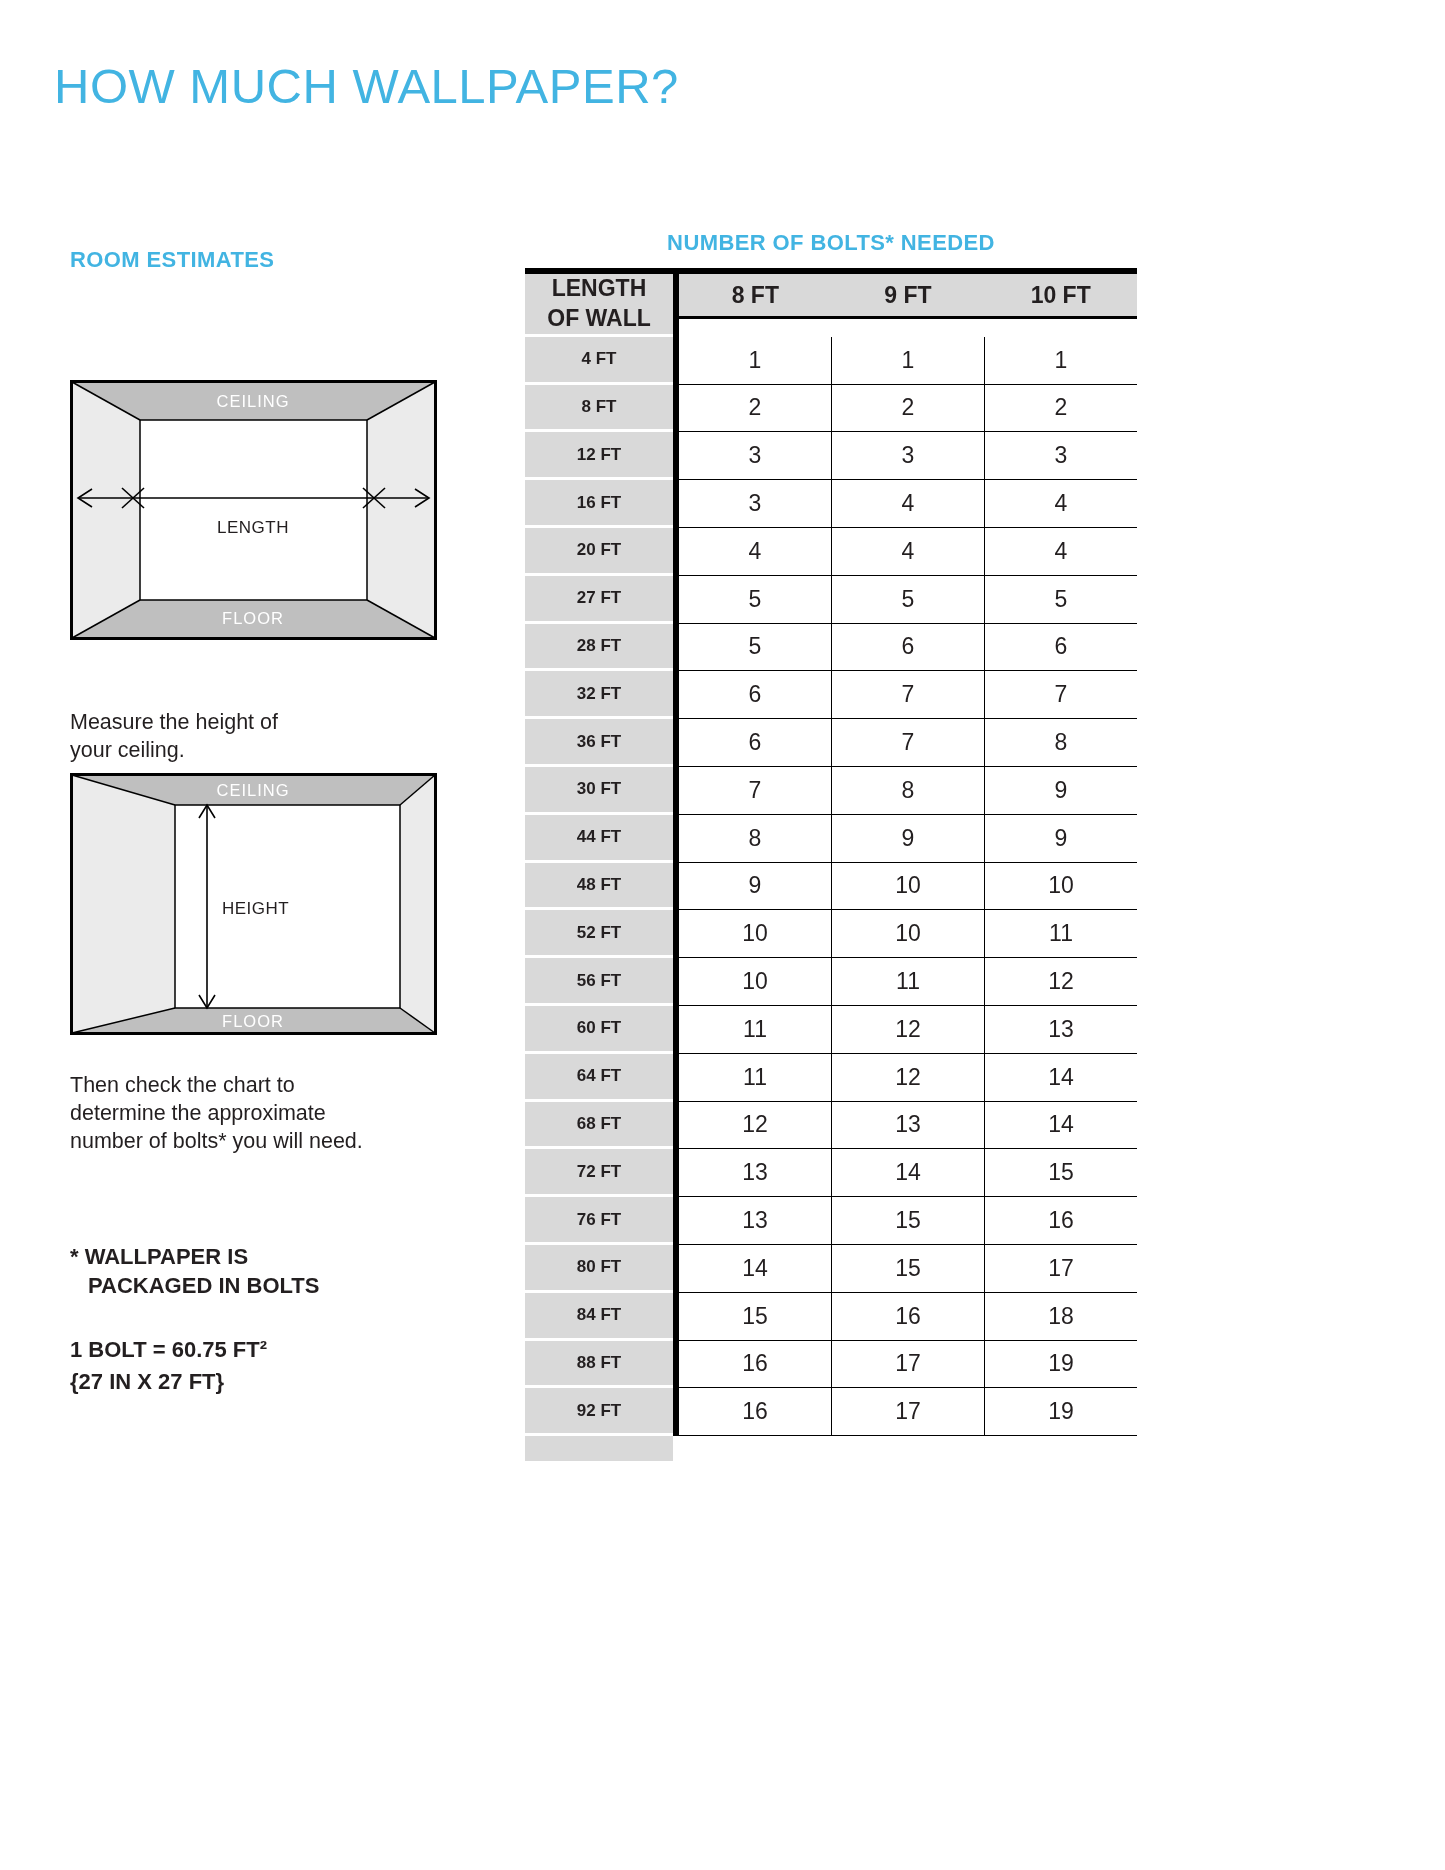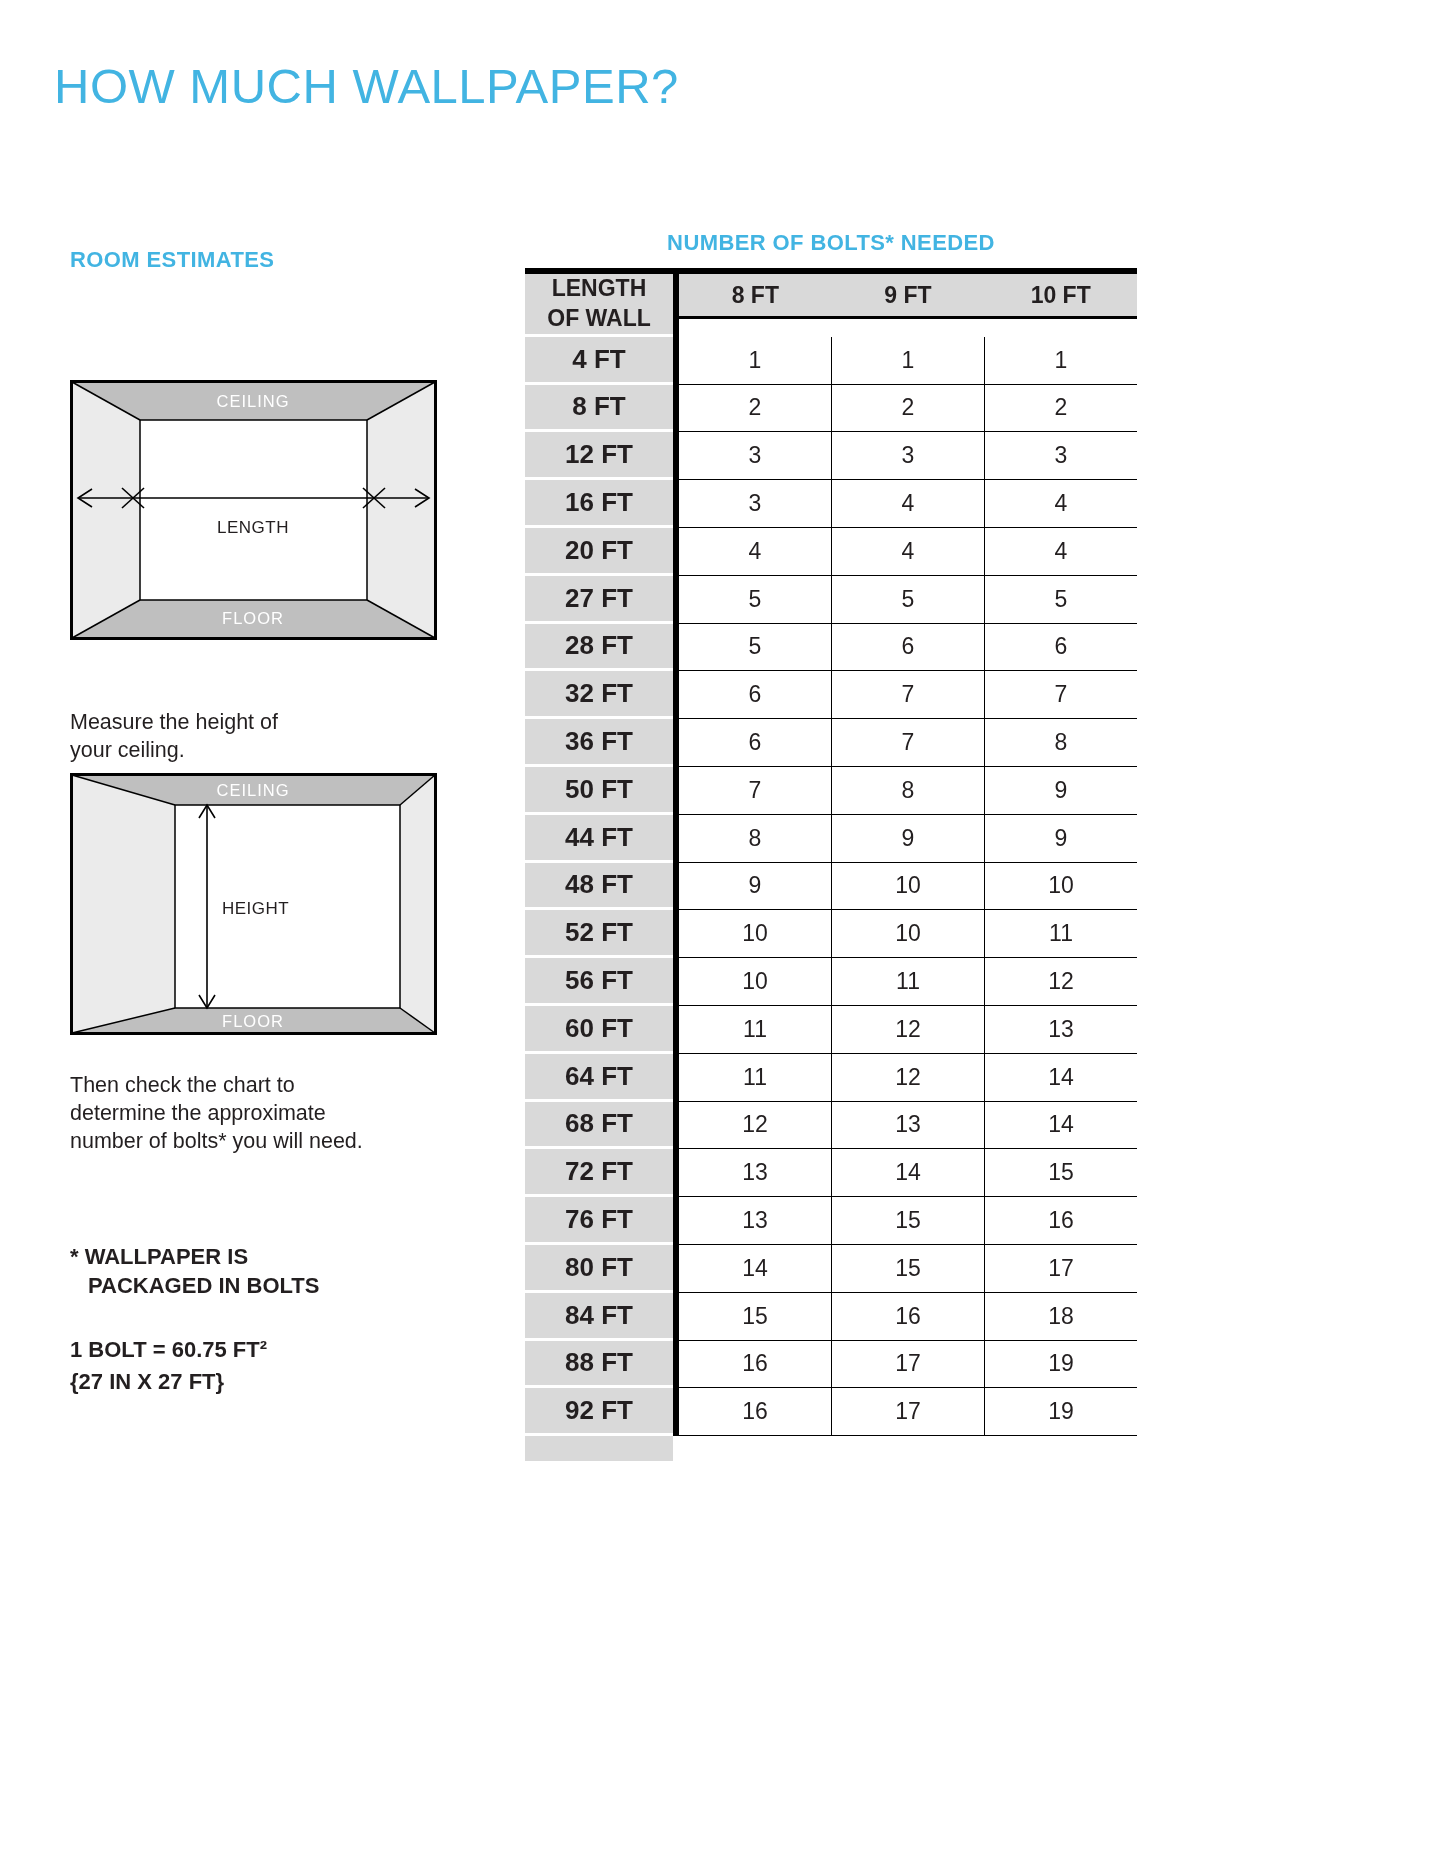--- a/index.html
+++ b/index.html
@@ -58,21 +58,21 @@
   .subhead {
     flex:1; background:var(--cellgray,#d9d9d9);
     display:flex; align-items:center; justify-content:center;
     font-weight:bold; font-size:23px;
   }
   .trow { display:flex; height:47.8px; }
   .rlabel {
     width:148px; background:var(--cellgray,#d9d9d9);
     border-bottom:3px solid #fff;
     display:flex; align-items:center; justify-content:center;
-    font-weight:bold; font-size:26px;
+    font-weight:bold; font-size:17px;
   }
   .vals { flex:1; display:flex; border-left:6px solid #000; }
   .vcell {
     flex:1; display:flex; align-items:center; justify-content:center;
     font-size:23px;
     border-bottom:1.5px solid #000;
   }
   .vcell + .vcell { border-left:1.5px solid #000; }
   .bottom-strip { width:148px; height:25px; background:var(--cellgray,#d9d9d9); }
 
@@ -238,21 +238,21 @@
         </div>
         <div class="trow">
           <div class="rlabel">36 FT</div>
           <div class="vals">
             <div class="vcell">6</div>
             <div class="vcell">7</div>
             <div class="vcell">8</div>
           </div>
         </div>
         <div class="trow">
-          <div class="rlabel">50 FT</div>
+          <div class="rlabel">30 FT</div>
           <div class="vals">
             <div class="vcell">7</div>
             <div class="vcell">8</div>
             <div class="vcell">9</div>
           </div>
         </div>
         <div class="trow">
           <div class="rlabel">44 FT</div>
           <div class="vals">
             <div class="vcell">8</div>

